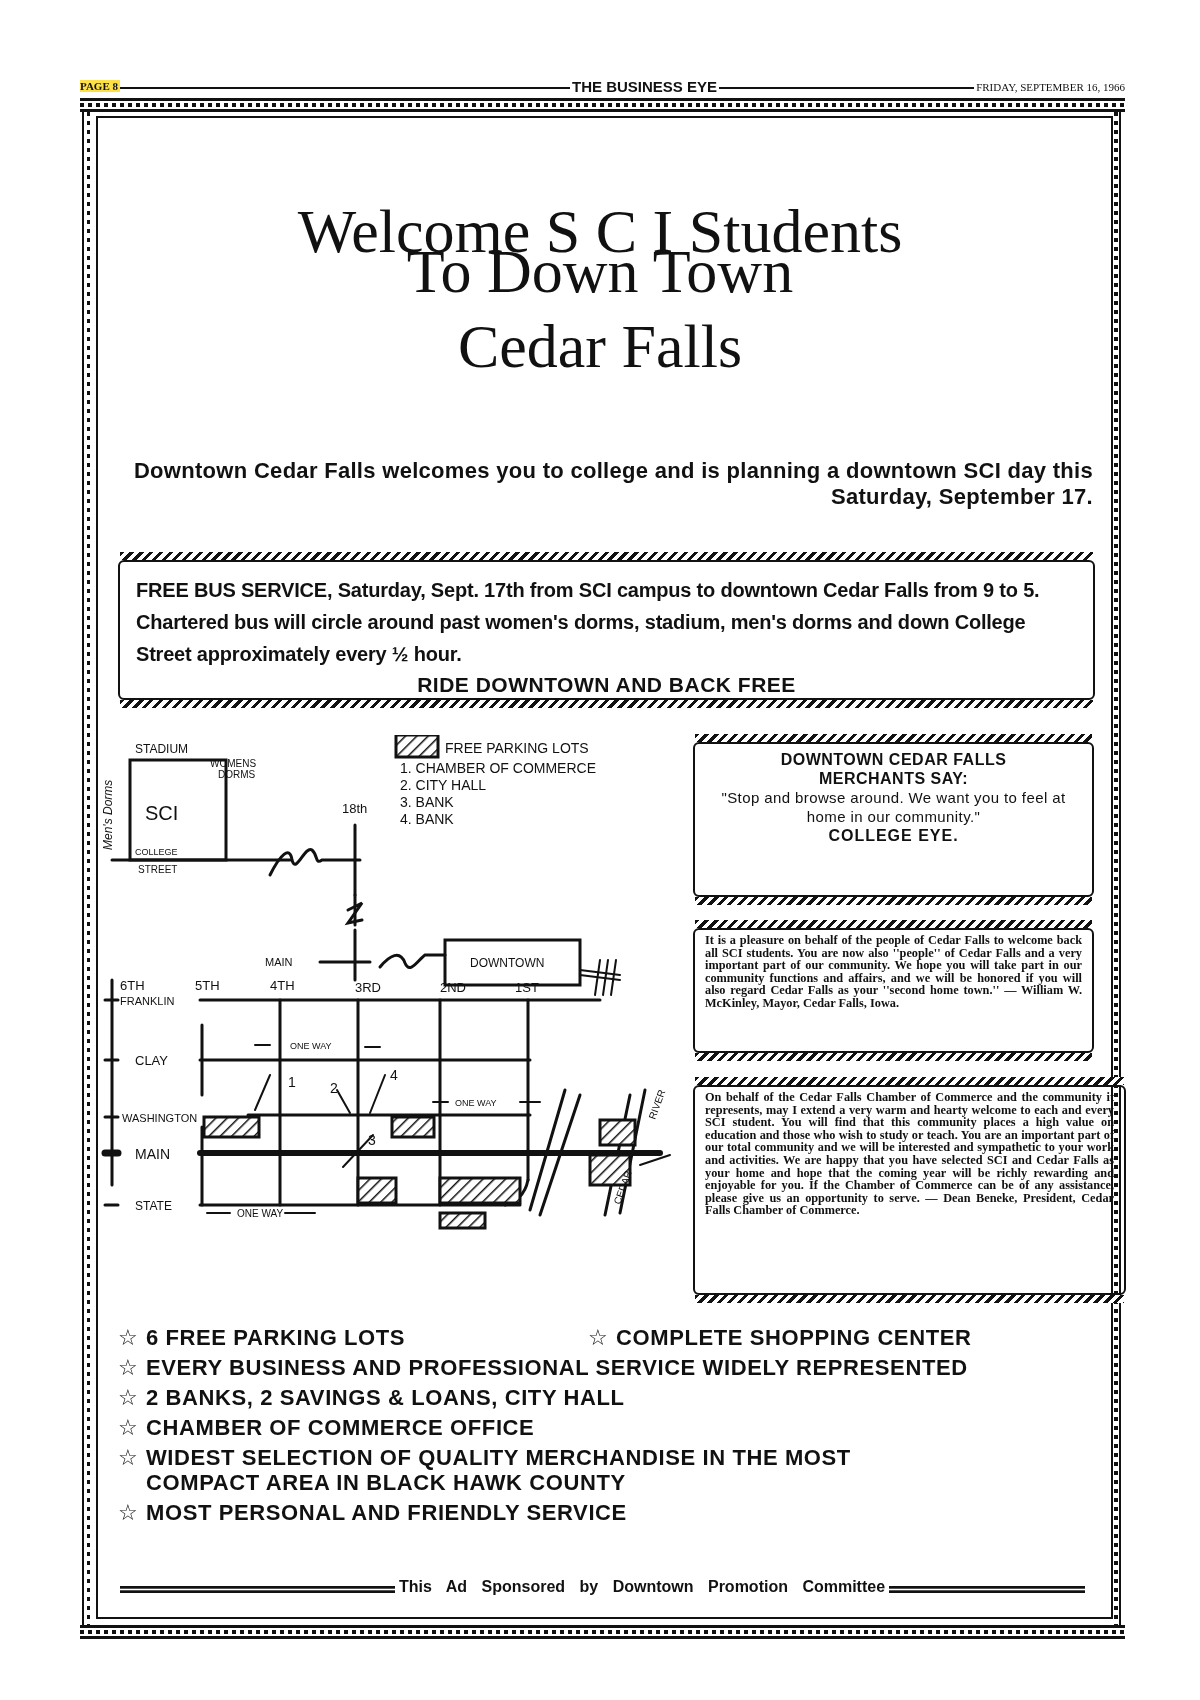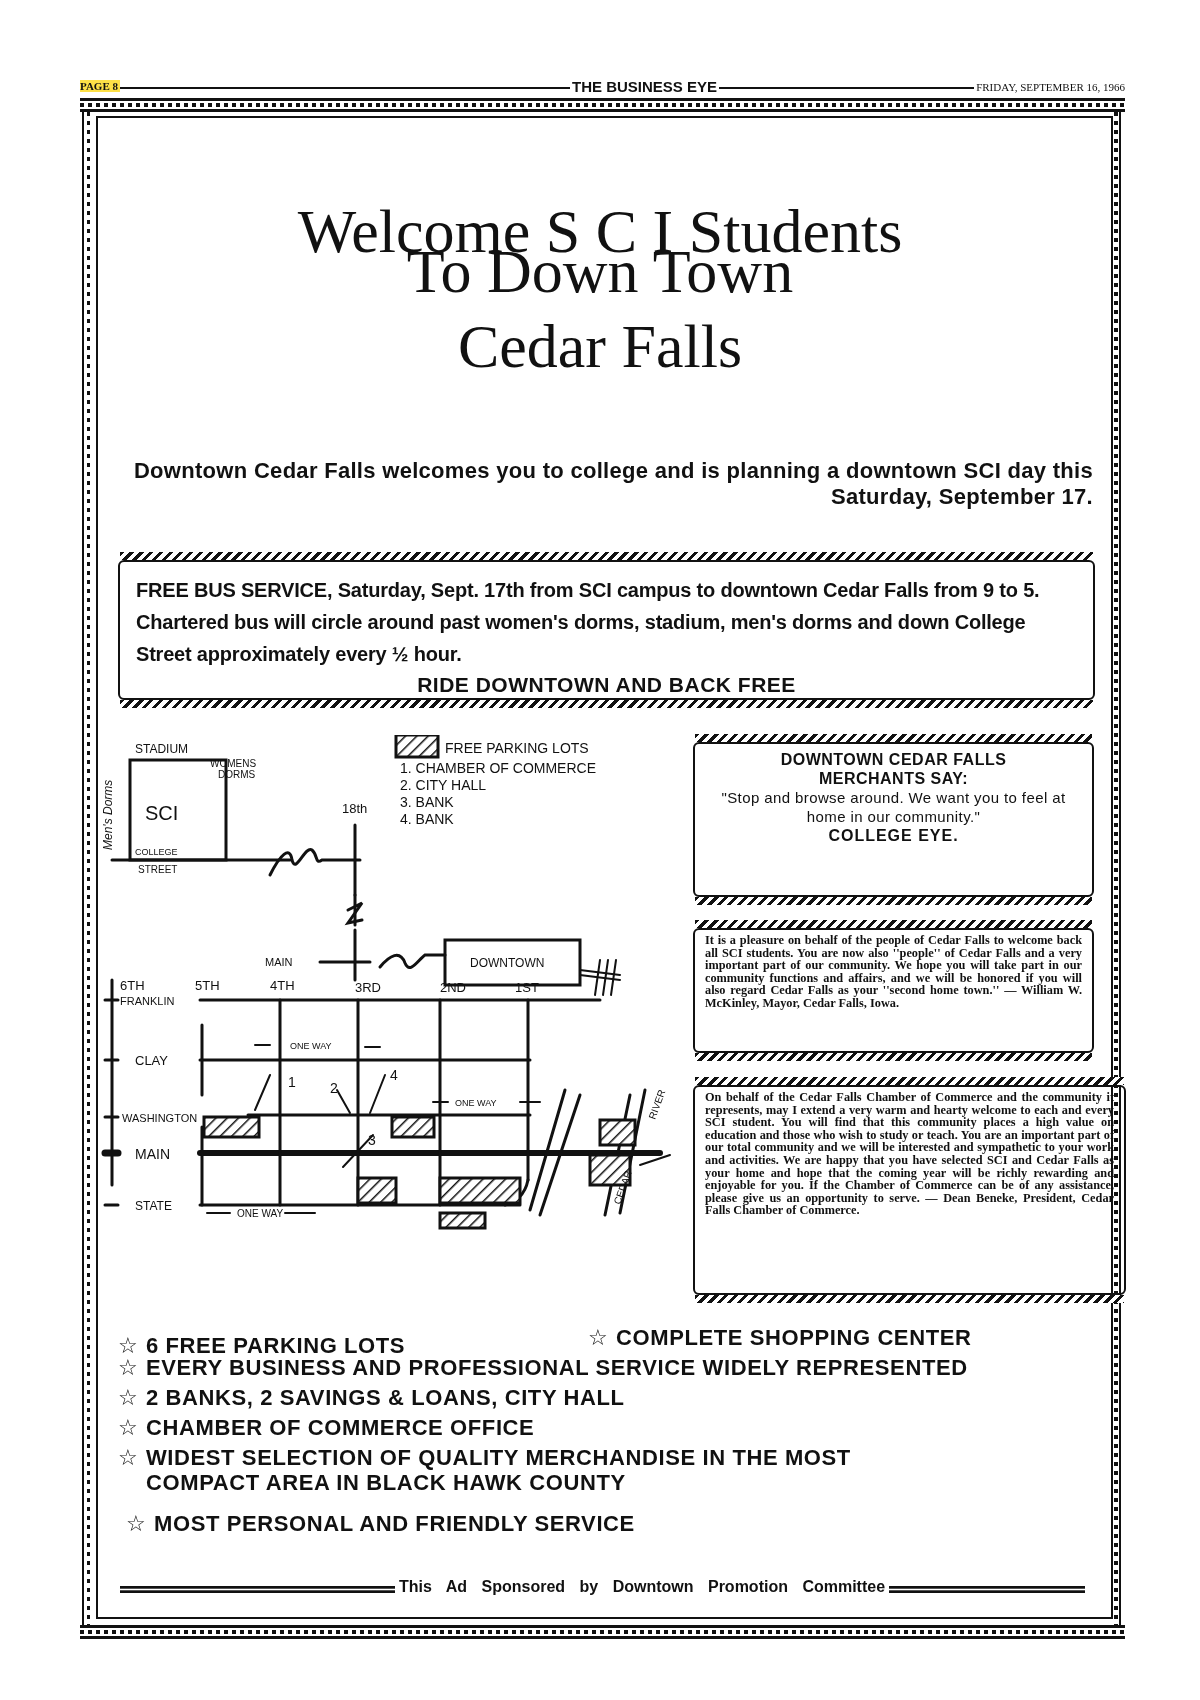--- a/index.html
+++ b/index.html
@@ -207,27 +207,27 @@
 
 <div class="wavy-box letter-box">
   <div class="letter">It is a pleasure on behalf of the people of Cedar Falls to welcome back all SCI students.  You are now also ''people'' of Cedar Falls and a very important part of our community.  We hope you will take part in our community functions and affairs, and we will be honored if you will also regard Cedar Falls as your ''second home town.'' — William W. McKinley, Mayor, Cedar Falls, Iowa.</div>
 </div>
 
 <div class="wavy-box letter2-box">
   <div class="letter">On behalf of the Cedar Falls Chamber of Commerce and the community it represents, may I extend a very warm and hearty welcome to each and every SCI student.  You will find that this community places a high value on education and those who wish to study or teach.  You are an important part of our total community and we will be interested and sympathetic to your work and activities.  We are happy that you have selected SCI and Cedar Falls as your home and hope that the coming year will be richly rewarding and enjoyable for you.  If the Chamber of Commerce can be of any assistance, please give us an opportunity to serve. — Dean Beneke, President, Cedar Falls Chamber of Commerce.</div>
 </div>
 
 <div class="features">
-  <div class="feat" style="left:0;top:8px;"><span class="star">☆</span><span>6 FREE PARKING LOTS</span></div>
+  <div class="feat" style="left:0;top:0;"><span class="star">☆</span><span>6 FREE PARKING LOTS</span></div>
   <div class="feat" style="left:470px;top:0;"><span class="star">☆</span><span>COMPLETE SHOPPING CENTER</span></div>
   <div class="feat" style="left:0;top:30px;"><span class="star">☆</span><span>EVERY BUSINESS AND PROFESSIONAL  SERVICE WIDELY REPRESENTED</span></div>
   <div class="feat" style="left:0;top:60px;"><span class="star">☆</span><span>2 BANKS, 2 SAVINGS &amp; LOANS,  CITY  HALL</span></div>
   <div class="feat" style="left:0;top:90px;"><span class="star">☆</span><span>CHAMBER OF COMMERCE OFFICE</span></div>
   <div class="feat" style="left:0;top:120px;"><span class="star">☆</span><span>WIDEST SELECTION OF QUALITY MERCHANDISE IN THE MOST</span></div>
   <div class="feat feat-cont" style="left:0;top:145px;"><span>COMPACT AREA IN BLACK HAWK COUNTY</span></div>
-  <div class="feat" style="left:8px;top:175px;margin-top:11px;"><span class="star">☆</span><span>MOST PERSONAL AND FRIENDLY SERVICE</span></div>
+  <div class="feat" style="left:0;top:175px;"><span class="star">☆</span><span>MOST PERSONAL AND FRIENDLY SERVICE</span></div>
 </div>
 
 <div class="sponsor">
   <div class="sp-rule" style="left:0;width:280px;"></div>
   <div class="sp-rule" style="left:680px;width:285px;"></div>
   <span class="sp-text">This Ad Sponsored by Downtown Promotion Committee</span>
 </div>
 
 </body></html>

